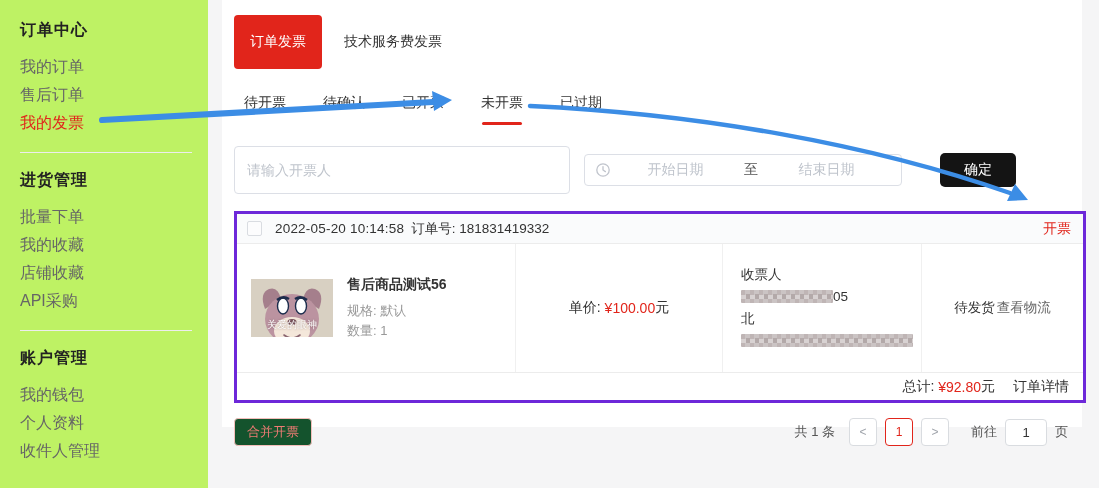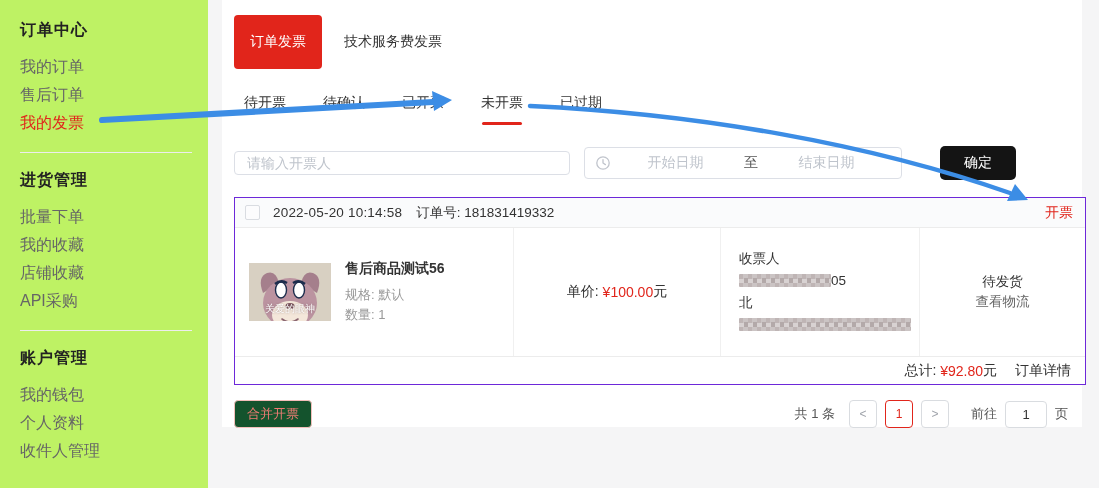--- a/index.html
+++ b/index.html
@@ -19,53 +19,53 @@
 
   .type-row { display:flex; align-items:center; }
   .btn-primary { background:#e1251b; color:#fff; border:none; border-radius:4px; font-size:14px; padding:18px 16px; cursor:pointer; font-family:inherit; }
   .btn-plain { background:none; border:none; color:#333; font-size:14px; margin-left:22px; cursor:pointer; font-family:Liberation Serif, serif; }
 
   .tabs { display:flex; gap:37px; margin-top:25px; padding-left:10px; }
   .tab { position:relative; font-size:14px; color:#333; cursor:pointer; padding-bottom:6px; }
   .tab.active::after { content:""; position:absolute; left:1px; right:1px; bottom:-7px; height:3px; background:#e1251b; border-radius:2px; }
 
   .filters { display:flex; align-items:center; margin-top:28px; }
-  .payee-input { width:336px; height:24px; border:1px solid #dcdfe6; border-radius:4px; padding:0 12px; font-size:14px; color:#333; font-family:inherit; outline:none; }
+  .payee-input { width:336px; height:48px; border:1px solid #dcdfe6; border-radius:4px; padding:0 12px; font-size:14px; color:#333; font-family:inherit; outline:none; }
   .payee-input::placeholder { color:#bfc4cc; }
   .date-range { margin-left:14px; width:318px; height:32px; border:1px solid #dcdfe6; border-radius:4px; display:flex; align-items:center; padding:0 10px; cursor:pointer; background:#fff; }
   .date-range .ph { flex:1; text-align:center; font-size:14px; color:#bfc4cc; }
   .date-range .to { font-size:14px; color:#555; padding:0 4px; }
   .clock { display:inline-flex; width:16px; height:16px; }
   .confirm { margin-left:38px; width:76px; height:34px; background:#141414; color:#fff; border:none; border-radius:5px; font-size:14px; cursor:pointer; font-family:Liberation Mono, monospace; }
 
   
-  .order-card { margin-top:17px; width:852px; border:1px solid #6d28d9; background:#fff; }
+  .order-card { margin-top:17px; width:852px; border:3px solid #6d28d9; background:#fff; }
   .order-head { height:30px; display:flex; align-items:center; background:#fafbfc; border-bottom:1px solid #ececec; font-size:13.5px; color:#333; }
   .checkbox { width:15px; height:15px; border:1px solid #d9dce1; border-radius:2px; background:#fcfcfd; margin:0 13px 0 10px; cursor:pointer; flex:0 0 auto; }
   .order-dt { letter-spacing:.2px; }
-  .order-no { margin-left:14px; }
+  .order-no { margin-left:7px; }
   .invoice-link { margin-left:auto; margin-right:12px; color:#e1251b; font-size:14px; cursor:pointer; text-decoration:none; }
 
   .order-body { display:flex; height:128px; }
   .col { border-left:1px solid #f0f0f0; }
   .col.product { border-left:none; flex:0 0 278px; display:flex; align-items:center; padding-left:14px; }
   .pimg { position:relative; width:82px; height:58px; flex:0 0 auto; overflow:hidden; }
   .pcaption { position:absolute; left:0; right:0; bottom:5px; text-align:center; color:#fff; font-size:10px; text-shadow:0 0 2px rgba(90,60,60,.55); }
   .pinfo { margin-left:14px; }
   .pname { font-size:14px; font-weight:bold; color:#333; margin-bottom:7px; }
   .pattr { font-size:13px; color:#999; line-height:20px; }
   .col.price { flex:0 0 207px; display:flex; align-items:center; justify-content:center; font-size:14px; color:#333; }
   .red { color:#e1251b; }
   .col.receiver { flex:0 0 199px; display:flex; flex-direction:column; justify-content:center; padding-left:18px; font-size:13.5px; color:#333; line-height:22px; }
   .mosaic { display:inline-block; height:13px; vertical-align:-2px; border-radius:1px;
             background-image:conic-gradient(#cbc4c4 25%, #b3a9a9 0 50%, #d8d2d2 0 75%, #bfb5b5 0);
             background-size:9px 9px; filter:blur(.5px); }
   .mosaic.phone { width:92px; }
   .mosaic.addr { width:172px; }
-  .col.status { flex:1; display:flex; flex-direction:column; align-items:center; justify-content:center; gap:2px; font-size:13.5px; }
+  .col.status { flex:1; display:flex; align-items:center; justify-content:center; gap:2px; font-size:13.5px; }
   .state-text { color:#333; }
   .logistics { color:#666; cursor:pointer; }
 
   .order-foot { height:28px; border-top:1px solid #ececec; display:flex; align-items:center; justify-content:flex-end; padding-right:14px; font-size:14px; color:#333; }
   .order-foot .detail { margin-left:18px; color:#333; cursor:pointer; text-decoration:none; }
 
   
   .bottom-row { margin-top:15px; display:flex; align-items:center; }
   .merge-btn { width:78px; height:28px; background:#14532d; border:1px solid #f3beba; color:#ef7b74; border-radius:4px; font-size:13px; cursor:pointer; font-family:inherit; }
   .pager { margin-left:auto; display:flex; align-items:center; font-size:13px; color:#555; }

